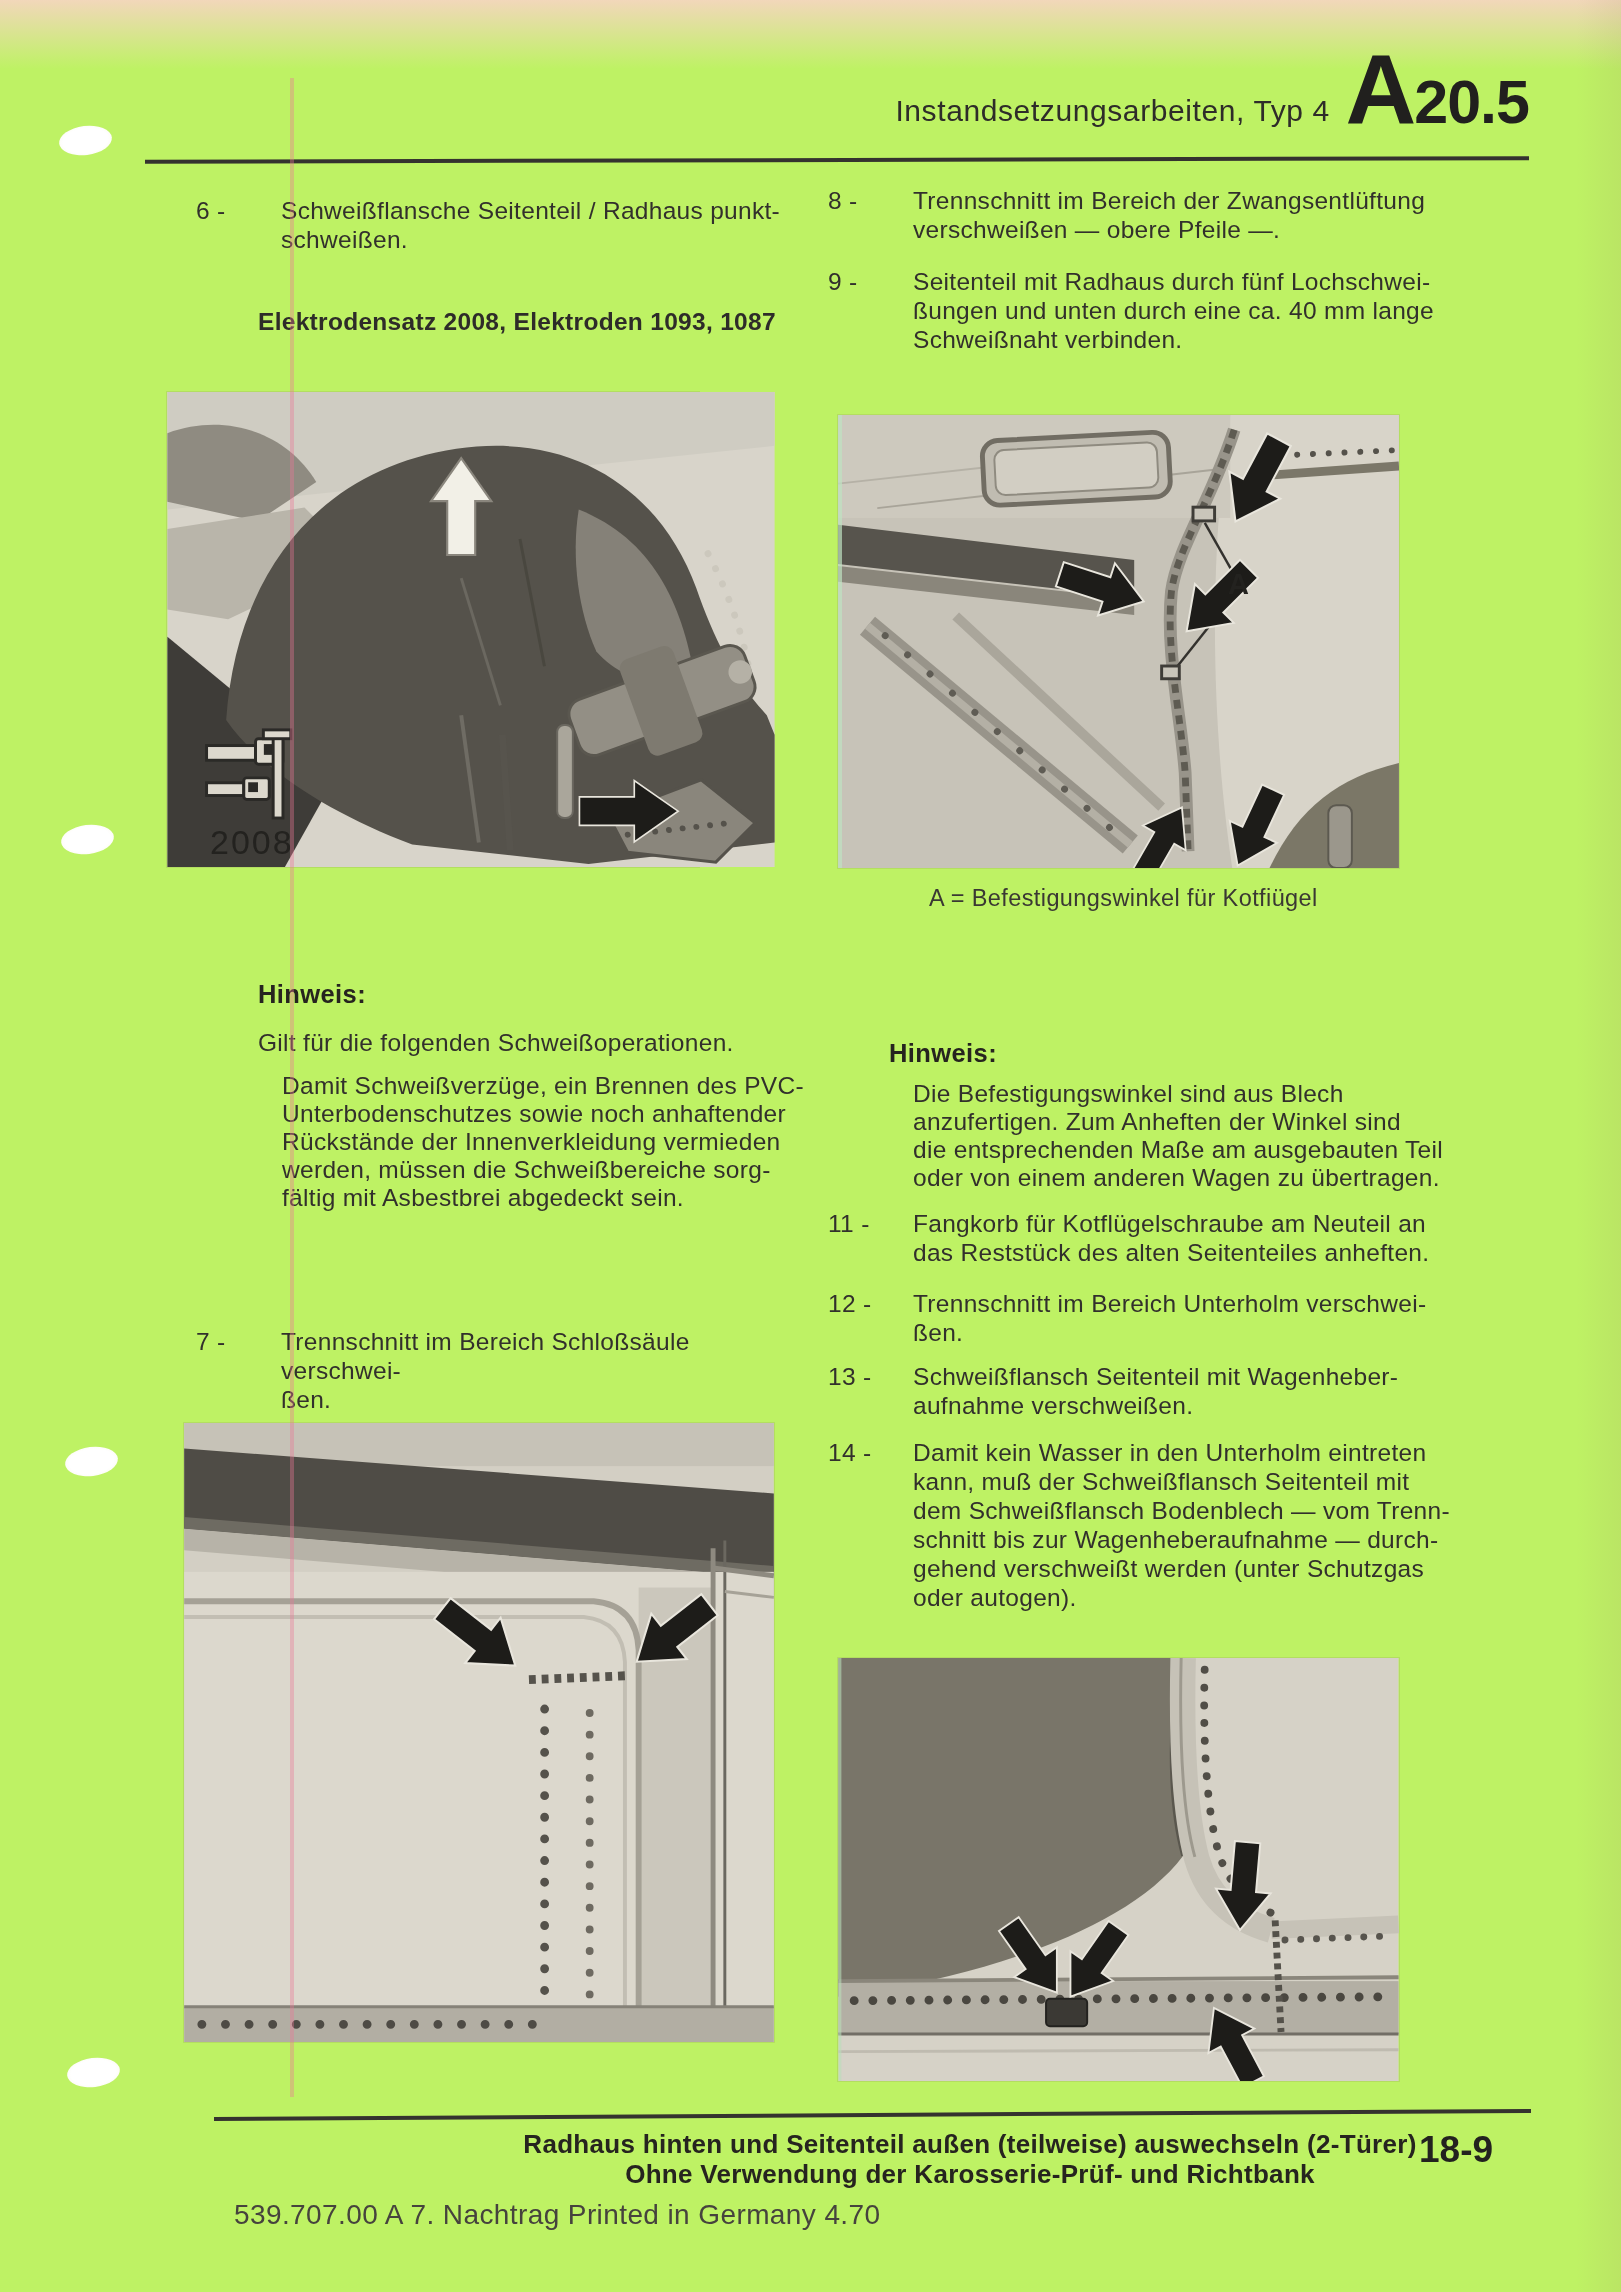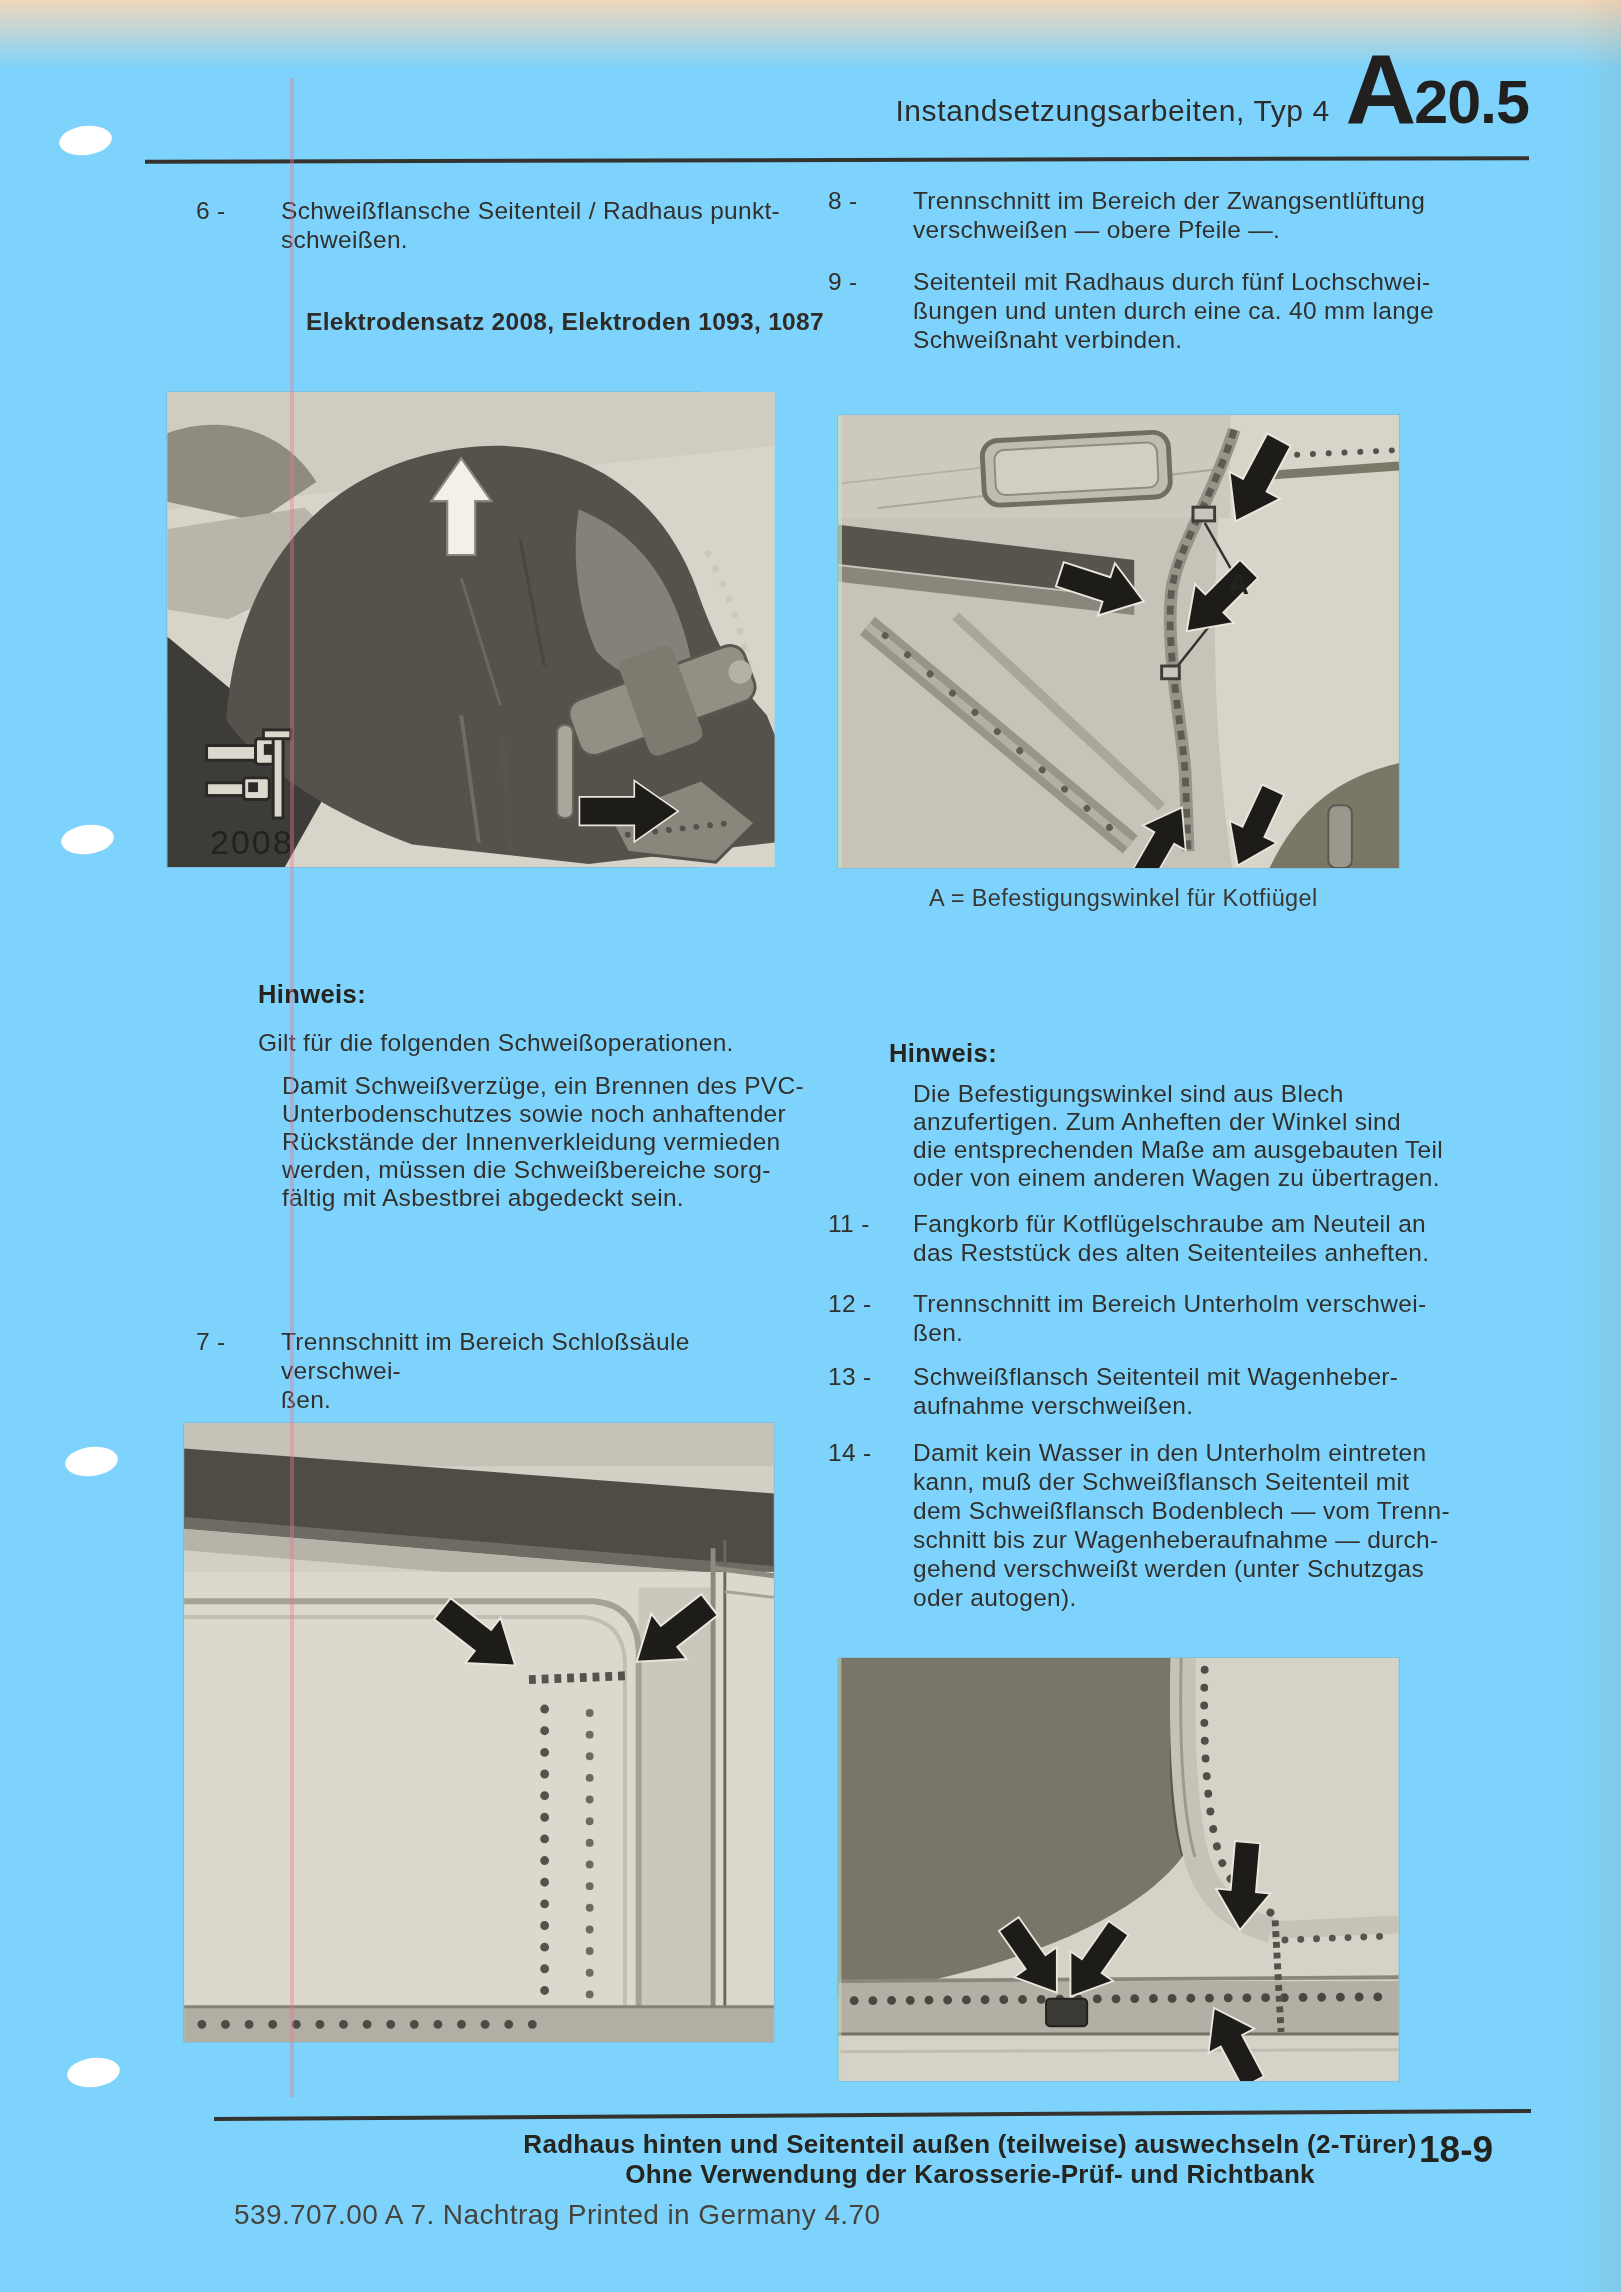--- a/index.html
+++ b/index.html
@@ -1,19 +1,19 @@
 <!DOCTYPE html>
 <html><head>
 <meta charset="utf-8">
 <style>
   html,body{margin:0;padding:0;background:#8c8c8c;}
   .page{
     position:relative;
     width:1621px;height:2293px;
-    background:#7dd3fc;
+    background:#bef264;
     font-family:"Liberation Sans",sans-serif;
     color:#32302c;
     overflow:hidden;
   }
   .top-band{position:absolute;left:0;top:0;width:100%;height:69px;
     background:linear-gradient(#f2d7ba,rgba(242,215,186,0));}
   .edge-shade{position:absolute;right:0;top:0;width:45px;height:100%;
     background:linear-gradient(90deg,rgba(160,140,100,0),rgba(160,140,100,0.13));}
   .hole{position:absolute;width:53px;height:29px;border-radius:50%;
     background:radial-gradient(#ffffff 60%,#f8f3e4);transform:rotate(-7deg);}
@@ -23,21 +23,21 @@
   .h-title{font-size:30px;letter-spacing:0.6px;color:#2e2c29;position:relative;top:-2px;}
   .h-code{margin-left:15.7px;white-space:nowrap;color:#21201e;font-weight:bold;}
   .h-code .big-a{font-size:98px;letter-spacing:-2px;}
   .h-code .code-num{font-size:61px;letter-spacing:-1px;}
   .rule{position:absolute;height:3.9px;background:#35332f;}
   .header-rule{left:145px;right:92px;top:158px;transform:rotate(-0.15deg);}
   .footer-rule{left:214px;right:90px;top:2113px;transform:rotate(-0.35deg);}
   .step{position:absolute;display:flex;font-size:24.5px;line-height:29px;letter-spacing:0.3px;}
   .step .num{flex:none;width:61px;}
   .pre{white-space:pre-line;margin-left:24px;}
-  .note{position:absolute;font-size:24.5px;font-weight:bold;letter-spacing:0.3px;color:#2e2c29;margin-left:48px;}
+  .note{position:absolute;font-size:24.5px;font-weight:bold;letter-spacing:0.3px;color:#2e2c29;}
   .hinweis-title{position:absolute;font-size:25.5px;font-weight:bold;color:#26241f;letter-spacing:0.4px;text-align:right;}
   .body-text{position:absolute;font-size:24.5px;line-height:28px;letter-spacing:0.3px;}
   .caption{position:absolute;font-size:23.5px;letter-spacing:0.4px;color:#3a3833;}
   .photo{position:absolute;box-shadow:0 0 0 1px rgba(120,105,75,0.15);}
   .photo svg{display:block;}
   .ph-label{position:absolute;color:#23221f;}
   .label-2008{left:43px;top:431px;font-size:34px;letter-spacing:2px;}
   .label-a{left:390px;top:153px;font-size:29px;font-weight:bold;}
   .footer-center{position:absolute;left:421px;top:2129px;width:1098px;text-align:center;
     font-size:26px;line-height:30px;font-weight:bold;color:#26241f;letter-spacing:0.3px;}

